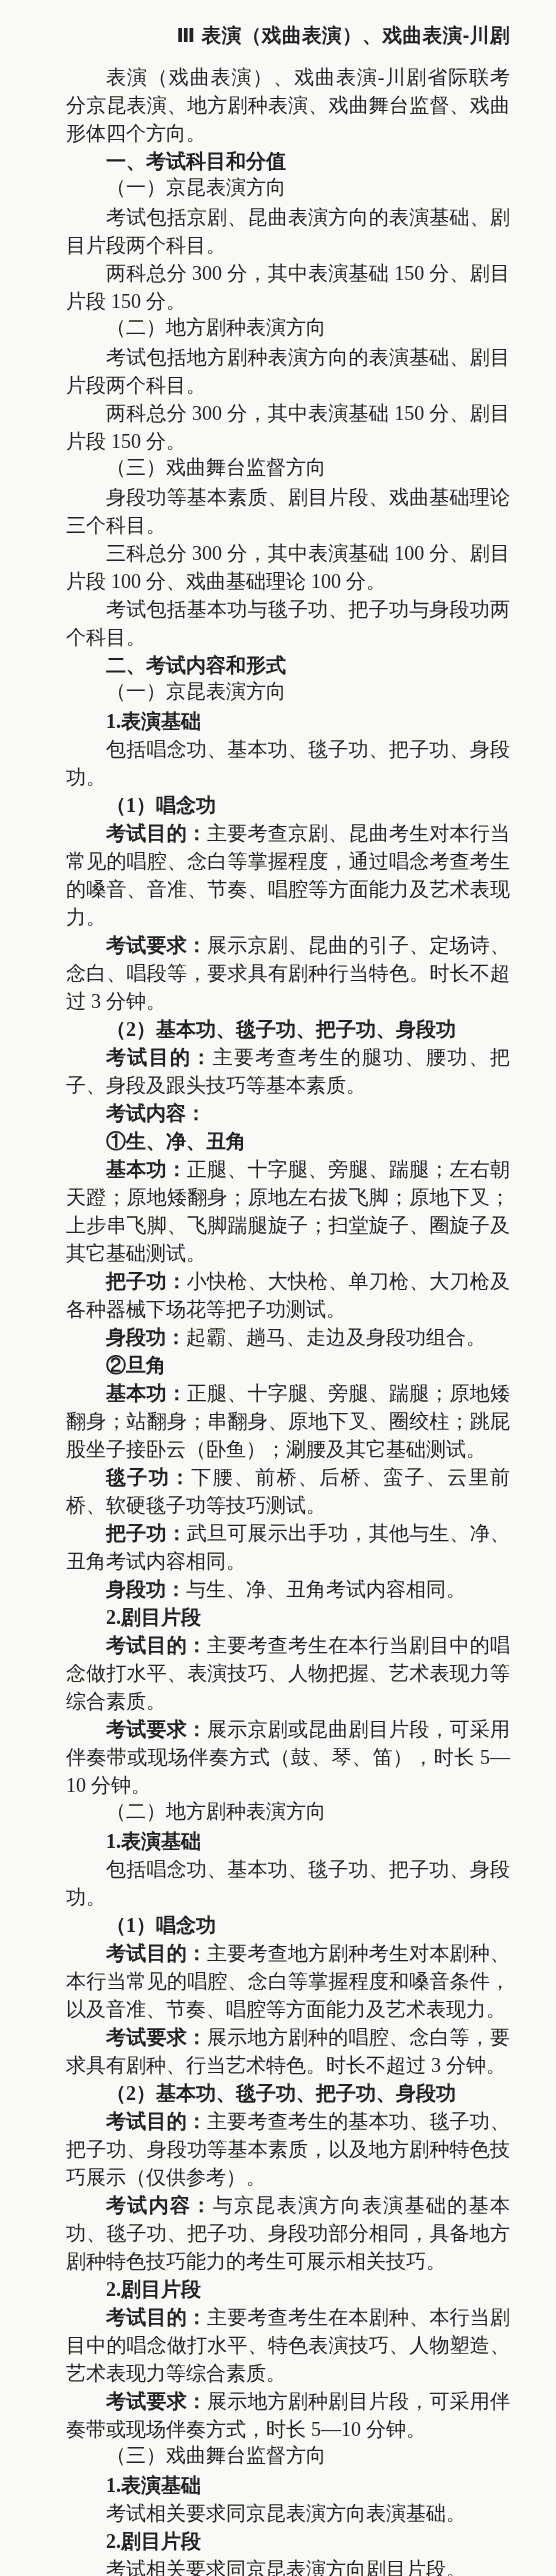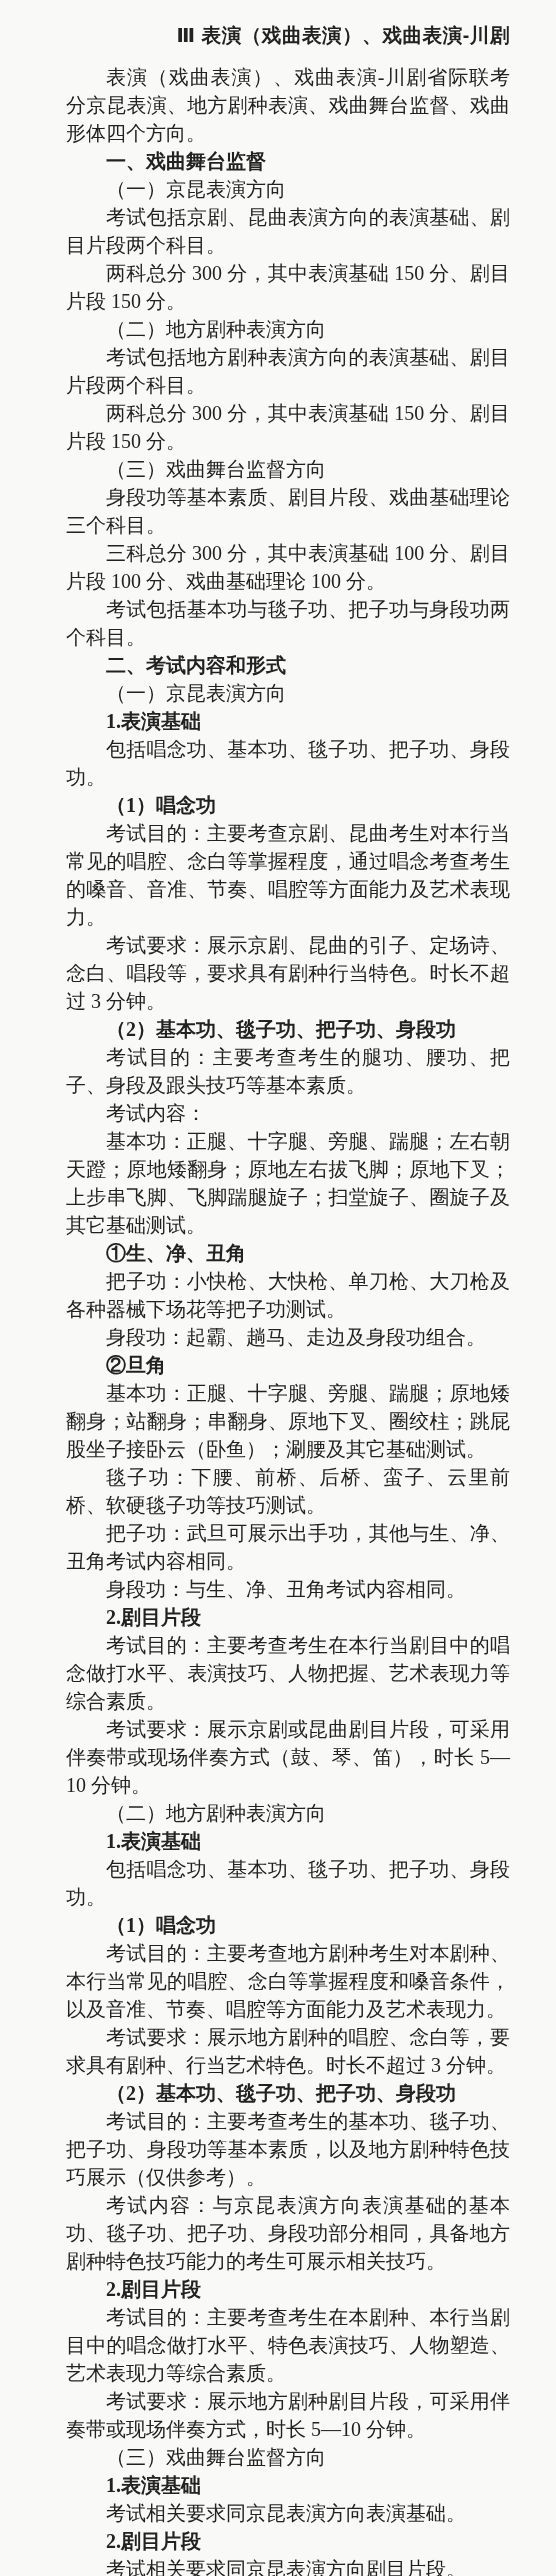--- a/index.html
+++ b/index.html
@@ -34,63 +34,64 @@
     text-align: justify;
     text-indent: 2em;
     word-break: break-all;
   }
   .blk.h1 {
     font-family: "Liberation Sans", "DejaVu Sans", sans-serif;
     font-weight: bold;
   }
   .blk.h2 {
     font-weight: normal;
+    font-family: Liberation Mono, monospace;
   }
   .blk.h3 {
     font-weight: bold;
   }
   .blk.h4 {
     font-weight: bold;
   }
   .lbl {
-    font-weight: normal;
+    font-weight: bold;
     font-family: "Liberation Sans", "DejaVu Sans", sans-serif;
     margin-top: 24px;
   }
 </style>
 </head>
 <body>
 
 <div class="page">
   <h1 class="doc-title">Ⅲ 表演（戏曲表演）、戏曲表演-川剧</h1>
   <div id="blocks">
       <p class="blk para">表演（戏曲表演）、戏曲表演-川剧省际联考分京昆表演、地方剧种表演、戏曲舞台监督、戏曲形体四个方向。</p>
-      <p class="blk h1">一、戏曲舞台监督</p>
+      <p class="blk h1">一、考试科目和分值</p>
       <p class="blk h2">（一）京昆表演方向</p>
       <p class="blk para">考试包括京剧、昆曲表演方向的表演基础、剧目片段两个科目。</p>
       <p class="blk para">两科总分 300 分，其中表演基础 150 分、剧目片段 150 分。</p>
       <p class="blk h2">（二）地方剧种表演方向</p>
       <p class="blk para">考试包括地方剧种表演方向的表演基础、剧目片段两个科目。</p>
       <p class="blk para">两科总分 300 分，其中表演基础 150 分、剧目片段 150 分。</p>
       <p class="blk h2">（三）戏曲舞台监督方向</p>
       <p class="blk para">身段功等基本素质、剧目片段、戏曲基础理论三个科目。</p>
       <p class="blk para">三科总分 300 分，其中表演基础 100 分、剧目片段 100 分、戏曲基础理论 100 分。</p>
       <p class="blk para">考试包括基本功与毯子功、把子功与身段功两个科目。</p>
       <p class="blk h1">二、考试内容和形式</p>
       <p class="blk h2">（一）京昆表演方向</p>
       <p class="blk h3">1.表演基础</p>
       <p class="blk para">包括唱念功、基本功、毯子功、把子功、身段功。</p>
       <p class="blk h4">（1）唱念功</p>
       <p class="blk para"><b class="lbl">考试目的：</b>主要考查京剧、昆曲考生对本行当常见的唱腔、念白等掌握程度，通过唱念考查考生的嗓音、音准、节奏、唱腔等方面能力及艺术表现力。</p>
       <p class="blk para"><b class="lbl">考试要求：</b>展示京剧、昆曲的引子、定场诗、念白、唱段等，要求具有剧种行当特色。时长不超过 3 分钟。</p>
       <p class="blk h4">（2）基本功、毯子功、把子功、身段功</p>
       <p class="blk para"><b class="lbl">考试目的：</b>主要考查考生的腿功、腰功、把子、身段及跟头技巧等基本素质。</p>
       <p class="blk para"><b class="lbl">考试内容：</b></p>
+      <p class="blk h4">①生、净、丑角</p>
       <p class="blk para"><b class="lbl">基本功：</b>正腿、十字腿、旁腿、踹腿；左右朝天蹬；原地矮翻身；原地左右拔飞脚；原地下叉；上步串飞脚、飞脚踹腿旋子；扫堂旋子、圈旋子及其它基础测试。</p>
-      <p class="blk h4">①生、净、丑角</p>
       <p class="blk para"><b class="lbl">把子功：</b>小快枪、大快枪、单刀枪、大刀枪及各种器械下场花等把子功测试。</p>
       <p class="blk para"><b class="lbl">身段功：</b>起霸、趟马、走边及身段功组合。</p>
       <p class="blk h4">②旦角</p>
       <p class="blk para"><b class="lbl">基本功：</b>正腿、十字腿、旁腿、踹腿；原地矮翻身；站翻身；串翻身、原地下叉、圈绞柱；跳屁股坐子接卧云（卧鱼）；涮腰及其它基础测试。</p>
       <p class="blk para"><b class="lbl">毯子功：</b>下腰、前桥、后桥、蛮子、云里前桥、软硬毯子功等技巧测试。</p>
       <p class="blk para"><b class="lbl">把子功：</b>武旦可展示出手功，其他与生、净、丑角考试内容相同。</p>
       <p class="blk para"><b class="lbl">身段功：</b>与生、净、丑角考试内容相同。</p>
       <p class="blk h3">2.剧目片段</p>
       <p class="blk para"><b class="lbl">考试目的：</b>主要考查考生在本行当剧目中的唱念做打水平、表演技巧、人物把握、艺术表现力等综合素质。</p>
       <p class="blk para"><b class="lbl">考试要求：</b>展示京剧或昆曲剧目片段，可采用伴奏带或现场伴奏方式（鼓、琴、笛），时长 5—10 分钟。</p>

